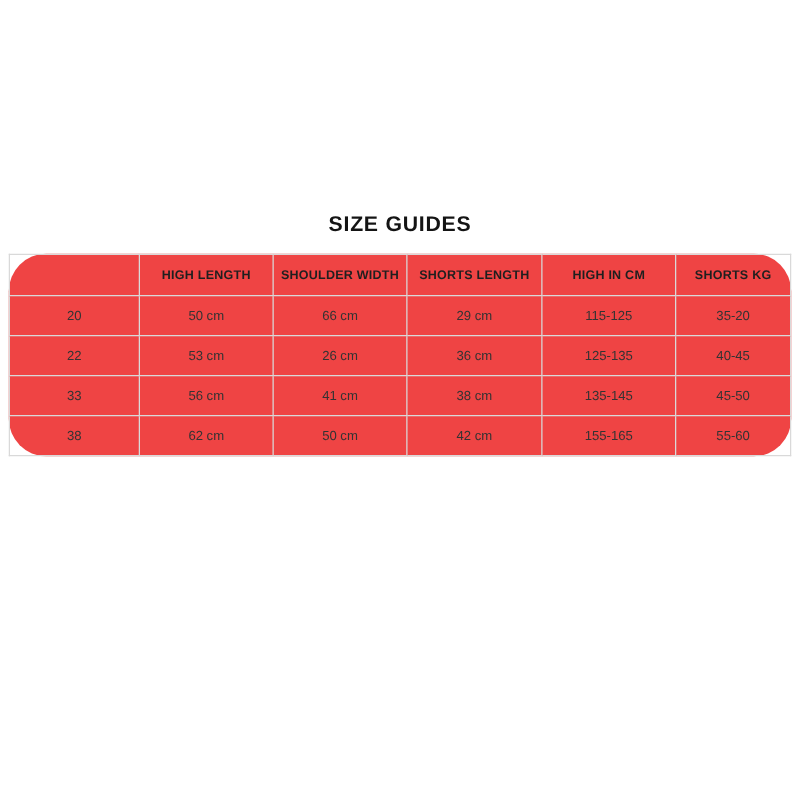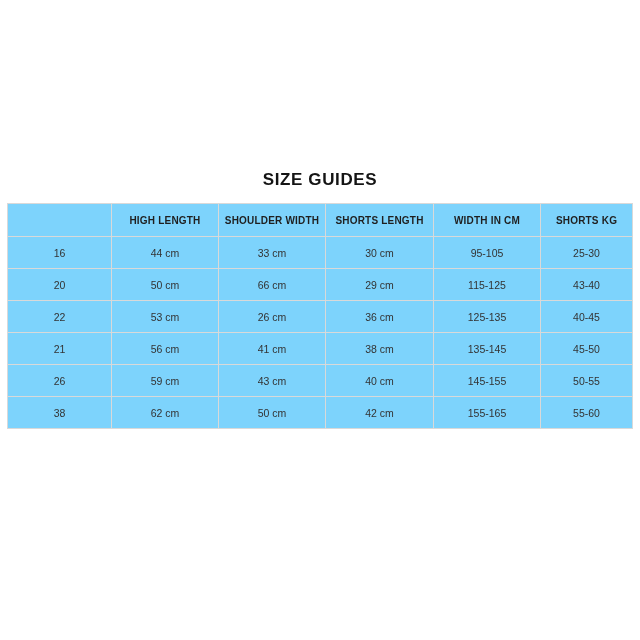--- a/index.html
+++ b/index.html
@@ -27,21 +27,22 @@
     letter-spacing: 0.6px;
     color: #141414;
   }
   table.size-table {
     position: absolute;
     top: 203px;
     left: 7px;
     width: 625px;
     border-collapse: collapse;
     table-layout: fixed;
-    background: #7dd3fc;
+    background: #ef4444;
+    border-radius: 30px;
   }
   .size-table th,
   .size-table td {
     border: 1px solid #d9d9d9;
     text-align: center;
     vertical-align: middle;
     padding: 0;
     overflow: hidden;
     white-space: nowrap;
   }
@@ -80,64 +81,48 @@
         <col class="c3">
         <col class="c4">
         <col class="c5">
     </colgroup>
     <thead>
       <tr>
         <th></th>
         <th>HIGH LENGTH</th>
         <th>SHOULDER WIDTH</th>
         <th>SHORTS LENGTH</th>
-        <th>WIDTH IN CM</th>
+        <th>HIGH IN CM</th>
         <th>SHORTS KG</th>
       </tr>
     </thead>
     <tbody>
-      <tr>
-        <td>16</td>
-        <td>44 cm</td>
-        <td>33 cm</td>
-        <td>30 cm</td>
-        <td>95-105</td>
-        <td>25-30</td>
-      </tr>
       <tr>
         <td>20</td>
         <td>50 cm</td>
         <td>66 cm</td>
         <td>29 cm</td>
         <td>115-125</td>
-        <td>43-40</td>
+        <td>35-20</td>
       </tr>
       <tr>
         <td>22</td>
         <td>53 cm</td>
         <td>26 cm</td>
         <td>36 cm</td>
         <td>125-135</td>
         <td>40-45</td>
       </tr>
       <tr>
-        <td>21</td>
+        <td>33</td>
         <td>56 cm</td>
         <td>41 cm</td>
         <td>38 cm</td>
         <td>135-145</td>
         <td>45-50</td>
-      </tr>
-      <tr>
-        <td>26</td>
-        <td>59 cm</td>
-        <td>43 cm</td>
-        <td>40 cm</td>
-        <td>145-155</td>
-        <td>50-55</td>
       </tr>
       <tr>
         <td>38</td>
         <td>62 cm</td>
         <td>50 cm</td>
         <td>42 cm</td>
         <td>155-165</td>
         <td>55-60</td>
       </tr>
     </tbody>

